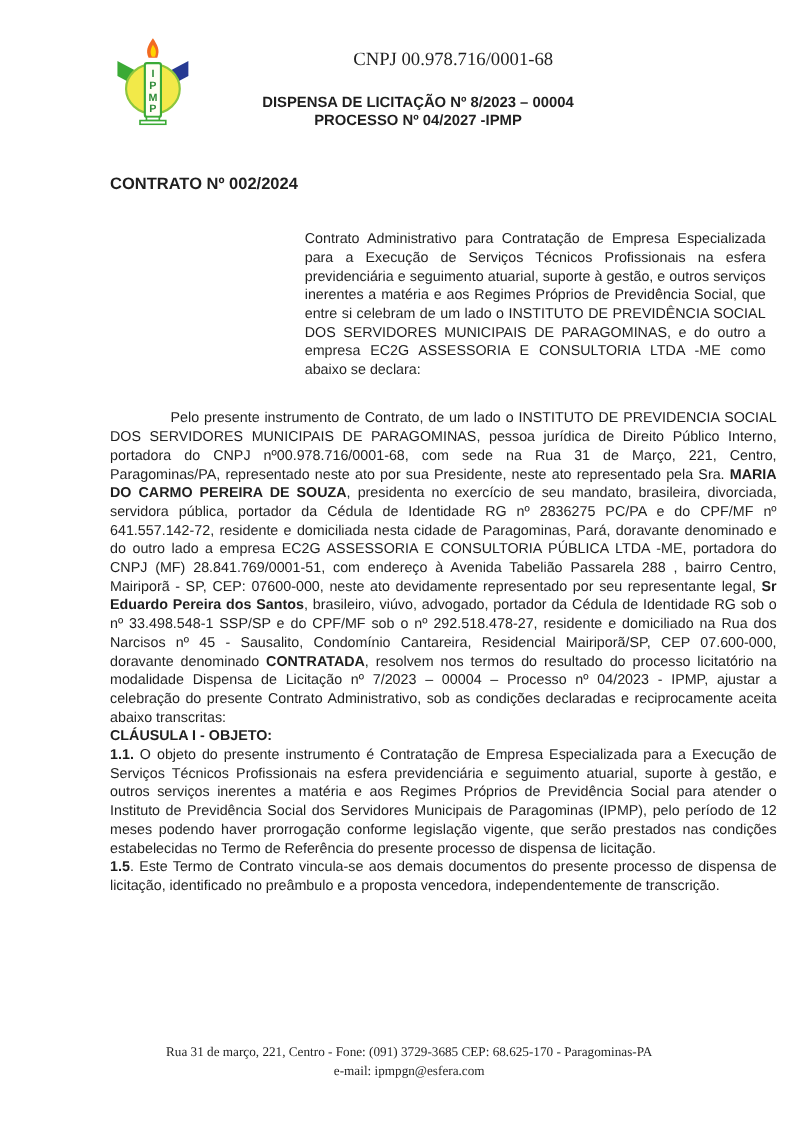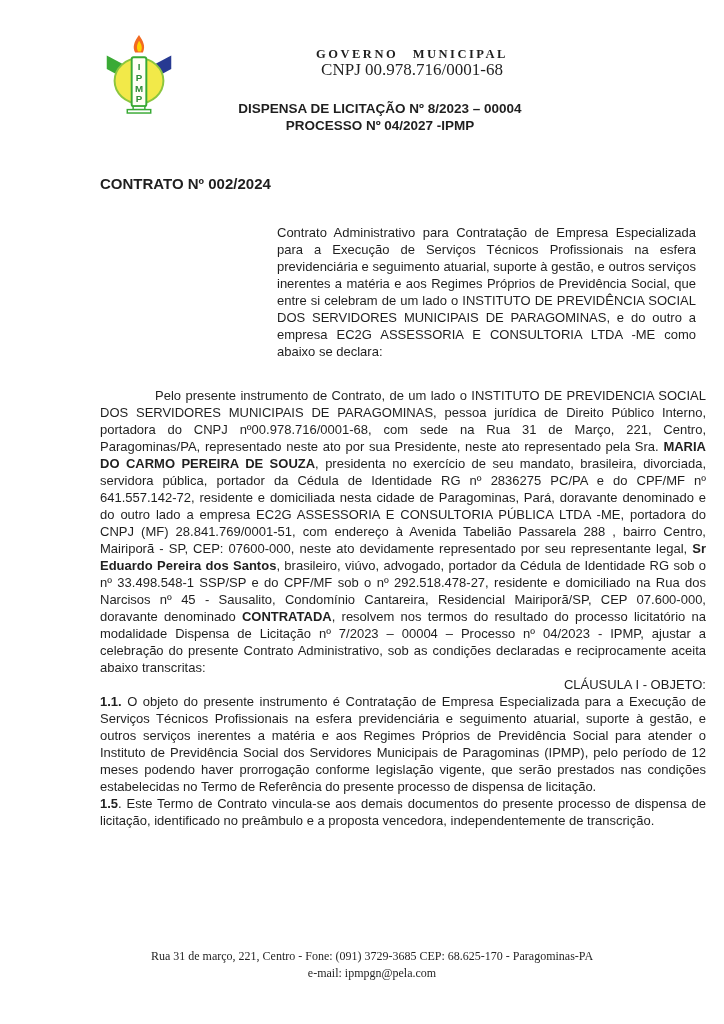--- a/index.html
+++ b/index.html
@@ -61,24 +61,23 @@
   .preamble {
     margin: 27px 18px 0 100px;
     text-align: justify;
     text-indent: 55px;
     font-size: 13px;
     line-height: 17px;
   }
   
   .clause { margin: 0 18px 0 100px; }
   .clause-heading {
-    font-weight: normal;
+    font-weight: bold;
     font-size: 13px;
     line-height: 17px;
-    text-align: right;
   }
   .clause-item {
     margin: 0;
     text-align: justify;
     font-size: 13px;
     line-height: 17px;
   }
   p { margin: 0; }
   .seg-bold { font-weight: bold; }
   
@@ -112,21 +111,20 @@
       <text x="36" y="41" text-anchor="middle" fill="#2e8b37">I</text>
       <text x="36" y="52" text-anchor="middle" fill="#2e8b37">P</text>
       <text x="36" y="63" text-anchor="middle" fill="#2e8b37">M</text>
       <text x="36" y="74" text-anchor="middle" fill="#2e8b37">P</text>
       <rect x="30" y="78" width="12" height="3.5" fill="#ffffff" stroke-width="1.5" stroke="#3aaa35"></rect>
       <rect x="24" y="81.5" width="24" height="3.5" fill="#ffffff" stroke-width="1.5" stroke="#3aaa35"></rect>
     </svg>
   </div>
 
   <header class="header-text">
-    <div class="gov-line">GOVERNO MUNICIPAL</div>
     <div class="cnpj-line">CNPJ 00.978.716/0001-68</div>
   </header>
 
   <div class="title-block">
     <div>DISPENSA DE LICITAÇÃO Nº 8/2023 – 00004</div>
     <div>PROCESSO Nº 04/2027 -IPMP</div>
   </div>
 
   <div class="contract-no">CONTRATO Nº 002/2024</div>
 
@@ -135,16 +133,16 @@
   <p class="preamble"><span>Pelo presente instrumento de Contrato, de um lado o INSTITUTO DE PREVIDENCIA SOCIAL DOS SERVIDORES MUNICIPAIS DE PARAGOMINAS, pessoa jurídica de Direito Público Interno, portadora do CNPJ nº00.978.716/0001-68, com sede na Rua 31 de Março, 221, Centro, Paragominas/PA, representado neste ato por sua Presidente, neste ato representado pela Sra. </span><span class="seg-bold">MARIA DO CARMO PEREIRA DE SOUZA</span><span>, presidenta no exercício de seu mandato, brasileira, divorciada, servidora pública, portador da Cédula de Identidade RG nº 2836275 PC/PA e do CPF/MF nº 641.557.142-72, residente e domiciliada nesta cidade de Paragominas, Pará, doravante denominado e do outro lado a empresa EC2G ASSESSORIA E CONSULTORIA PÚBLICA LTDA -ME, portadora do CNPJ (MF) 28.841.769/0001-51, com endereço à Avenida Tabelião Passarela 288 , bairro Centro, Mairiporã - SP, CEP: 07600-000, neste ato devidamente representado por seu representante legal, </span><span class="seg-bold">Sr Eduardo Pereira dos Santos</span><span>, brasileiro, viúvo, advogado, portador da Cédula de Identidade RG sob o nº 33.498.548-1 SSP/SP e do CPF/MF sob o nº 292.518.478-27, residente e domiciliado na Rua dos Narcisos nº 45 - Sausalito, Condomínio Cantareira, Residencial Mairiporã/SP, CEP 07.600-000, doravante denominado </span><span class="seg-bold">CONTRATADA</span><span>, resolvem nos termos do resultado do processo licitatório na modalidade Dispensa de Licitação nº 7/2023 – 00004 – Processo nº 04/2023 - IPMP, ajustar a celebração do presente Contrato Administrativo, sob as condições declaradas e reciprocamente aceita abaixo transcritas:</span></p>
 
   <section class="clause">
     <div class="clause-heading">CLÁUSULA I - OBJETO:</div>
     <p class="clause-item"><span class="seg-bold">1.1.</span><span> O objeto do presente instrumento é Contratação de Empresa Especializada para a Execução de Serviços Técnicos Profissionais na esfera previdenciária e seguimento atuarial, suporte à gestão, e outros serviços inerentes a matéria e aos Regimes Próprios de Previdência Social para atender o Instituto de Previdência Social dos Servidores Municipais de Paragominas (IPMP), pelo período de 12 meses podendo haver prorrogação conforme legislação vigente, que serão prestados nas condições estabelecidas no Termo de Referência do presente processo de dispensa de licitação.</span></p>
     <p class="clause-item"><span class="seg-bold">1.5</span><span>. Este Termo de Contrato vincula-se aos demais documentos do presente processo de dispensa de licitação, identificado no preâmbulo e a proposta vencedora, independentemente de transcrição.</span></p>
   </section>
 
   <footer class="doc-footer">
     <div>Rua 31 de março, 221, Centro - Fone: (091) 3729-3685 CEP: 68.625-170 - Paragominas-PA</div>
-    <div>e-mail: ipmpgn@pela.com</div>
+    <div>e-mail: ipmpgn@esfera.com</div>
   </footer>
 
 </div>
 
 </body></html>

